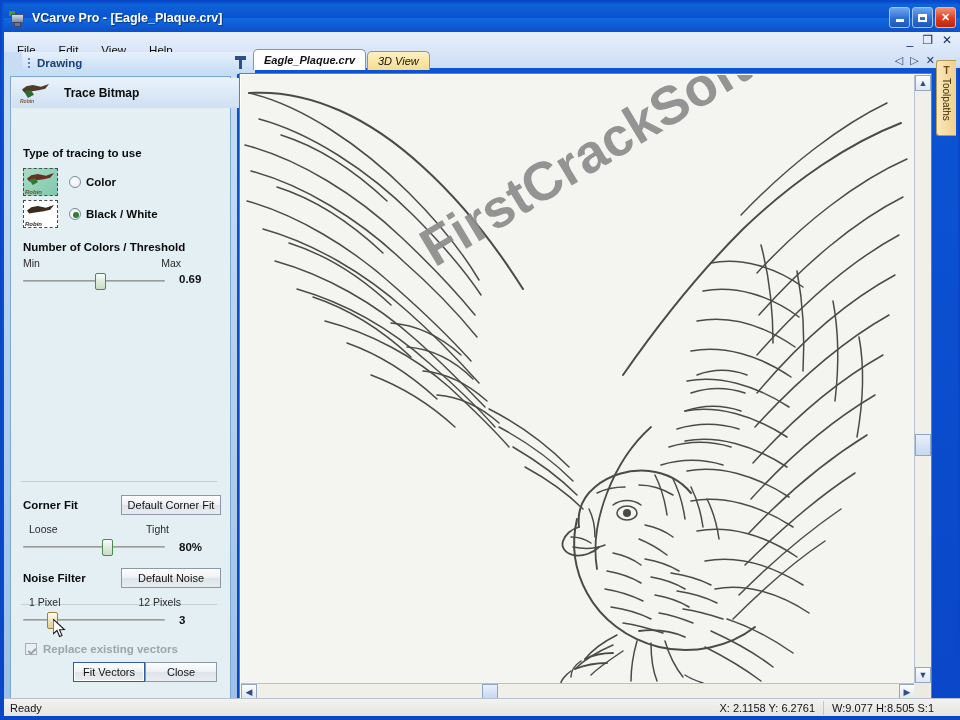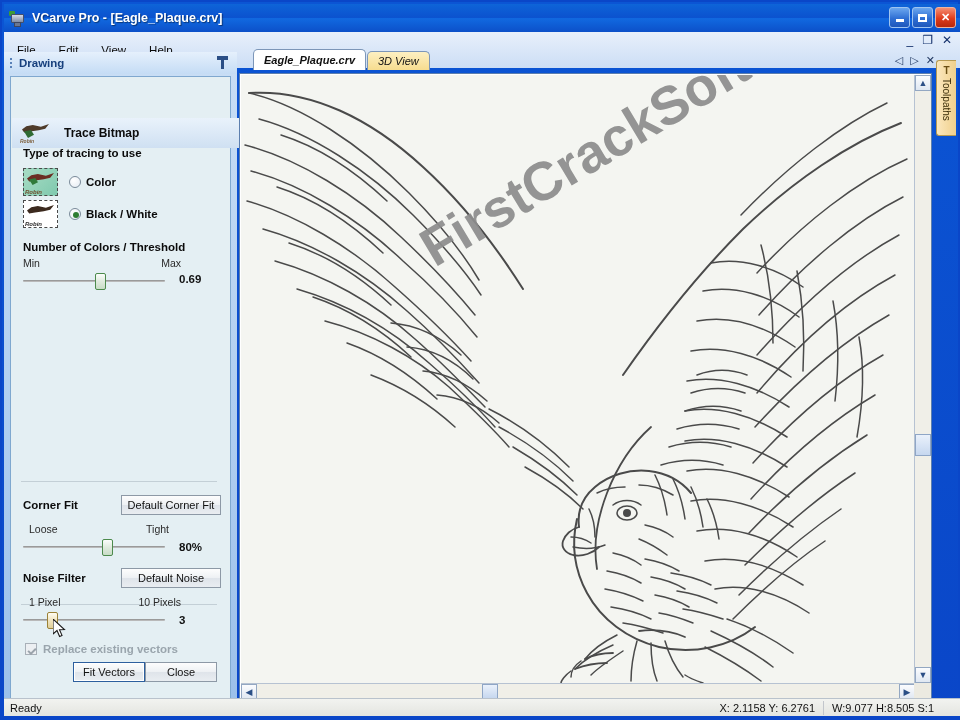--- a/index.html
+++ b/index.html
@@ -61,42 +61,42 @@
   .menuitem u { text-decoration: underline; }
   .mdi-btns { position: absolute; right: 8px; top: 2px; display: flex; gap: 9px; align-items: center; }
   .mdi-btns span { font-size: 12px; color: #13306b; line-height: 12px; }
 
   
   .dockpanel {
     position: absolute; left: 2px; top: 50px; width: 233px; height: 650px;
     background: linear-gradient(180deg,#c9def5 0%,#aecdf0 60%,#9cc0ea 100%);
   }
   .dock-title {
-    position: absolute; left: 0; top: 0; width: 233px; height: 22px;
+    position: absolute; left: 18px; top: 0; width: 233px; height: 22px;
     background: linear-gradient(180deg,#e5f0fc 0%,#c4dcf5 100%);
     display: flex; align-items: center;
   }
   .grip { width: 9px; height: 14px; margin-left: 3px; position: relative; }
   .grip::before {
     content:""; position:absolute; left:3px; top:2px; width:2px; height:10px;
     background: repeating-linear-gradient(180deg,#5a82b8 0 2px, transparent 2px 4px);
   }
   .dock-title-text { font-size: 11.5px; font-weight: bold; color: #17407d; margin-left: 3px; }
   .pin { position: absolute; right: 9px; top: 4px; width: 11px; height: 13px; }
   .pin .head { position:absolute; left:0; top:0; width:11px; height:4px; background:#2b4f86; }
   .pin .shaft { position:absolute; left:4px; top:4px; width:3px; height:9px; background:#2b4f86; }
 
   .panel-body {
     position: absolute; left: 6px; top: 24px; width: 221px; height: 628px;
     background: #e4eff3; border: 1px solid #7fa8cf;
   }
   .trace-head {
     position: absolute; left: 1px; top: 1px; width: 254px; height: 30px;
     background: linear-gradient(180deg,#e9f2fb 0%,#cfe0f2 100%);
-    display: flex; align-items: center; padding-left: 8px; margin-top: 40px;
+    display: flex; align-items: center; padding-left: 8px;
   }
   .robin-head-icon {
     width: 34px; height: 22px; position: relative; margin-right: 10px; flex:none;
   }
   .robin-head-icon .bird {
     position:absolute; left:2px; top:2px; width:27px; height:12px;
     background:#4e3b2a; clip-path: polygon(0% 45%,16% 18%,40% 8%,70% 22%,100% 0%,86% 40%,62% 52%,30% 62%,8% 70%);
   }
   .robin-head-icon .belly {
     position:absolute; left:4px; top:8px; width:10px; height:8px; background:#2f6b34;
@@ -387,21 +387,21 @@
 
       <div class="divider" style="position:absolute;left:10px;top:527px;width:196px;"></div>
 
       <div style="position:absolute;left:12px;top:491px;width:198px;">
         <div style="display:flex;align-items:center;justify-content:space-between;">
           <span class="sec-label">Noise Filter</span>
           <div class="btn" style="width:100px;">Default Noise</div>
         </div>
         <div style="display:flex;justify-content:space-between;margin-top:8px;width:152px;margin-left:6px;">
           <span class="small-label">1 Pixel</span>
-          <span class="small-label">10 Pixels</span>
+          <span class="small-label">12 Pixels</span>
         </div>
         <div style="display:flex;align-items:center;margin-top:4px;">
           <div class="slider" style="width:142px;">
             <div class="strack" style="width:142px;"></div>
             <div class="sthumb tan" id="nf-thumb" style="left: 24px;"></div>
           </div>
           <span class="sval" style="margin-left:14px;">3</span>
         </div>
       </div>
 

